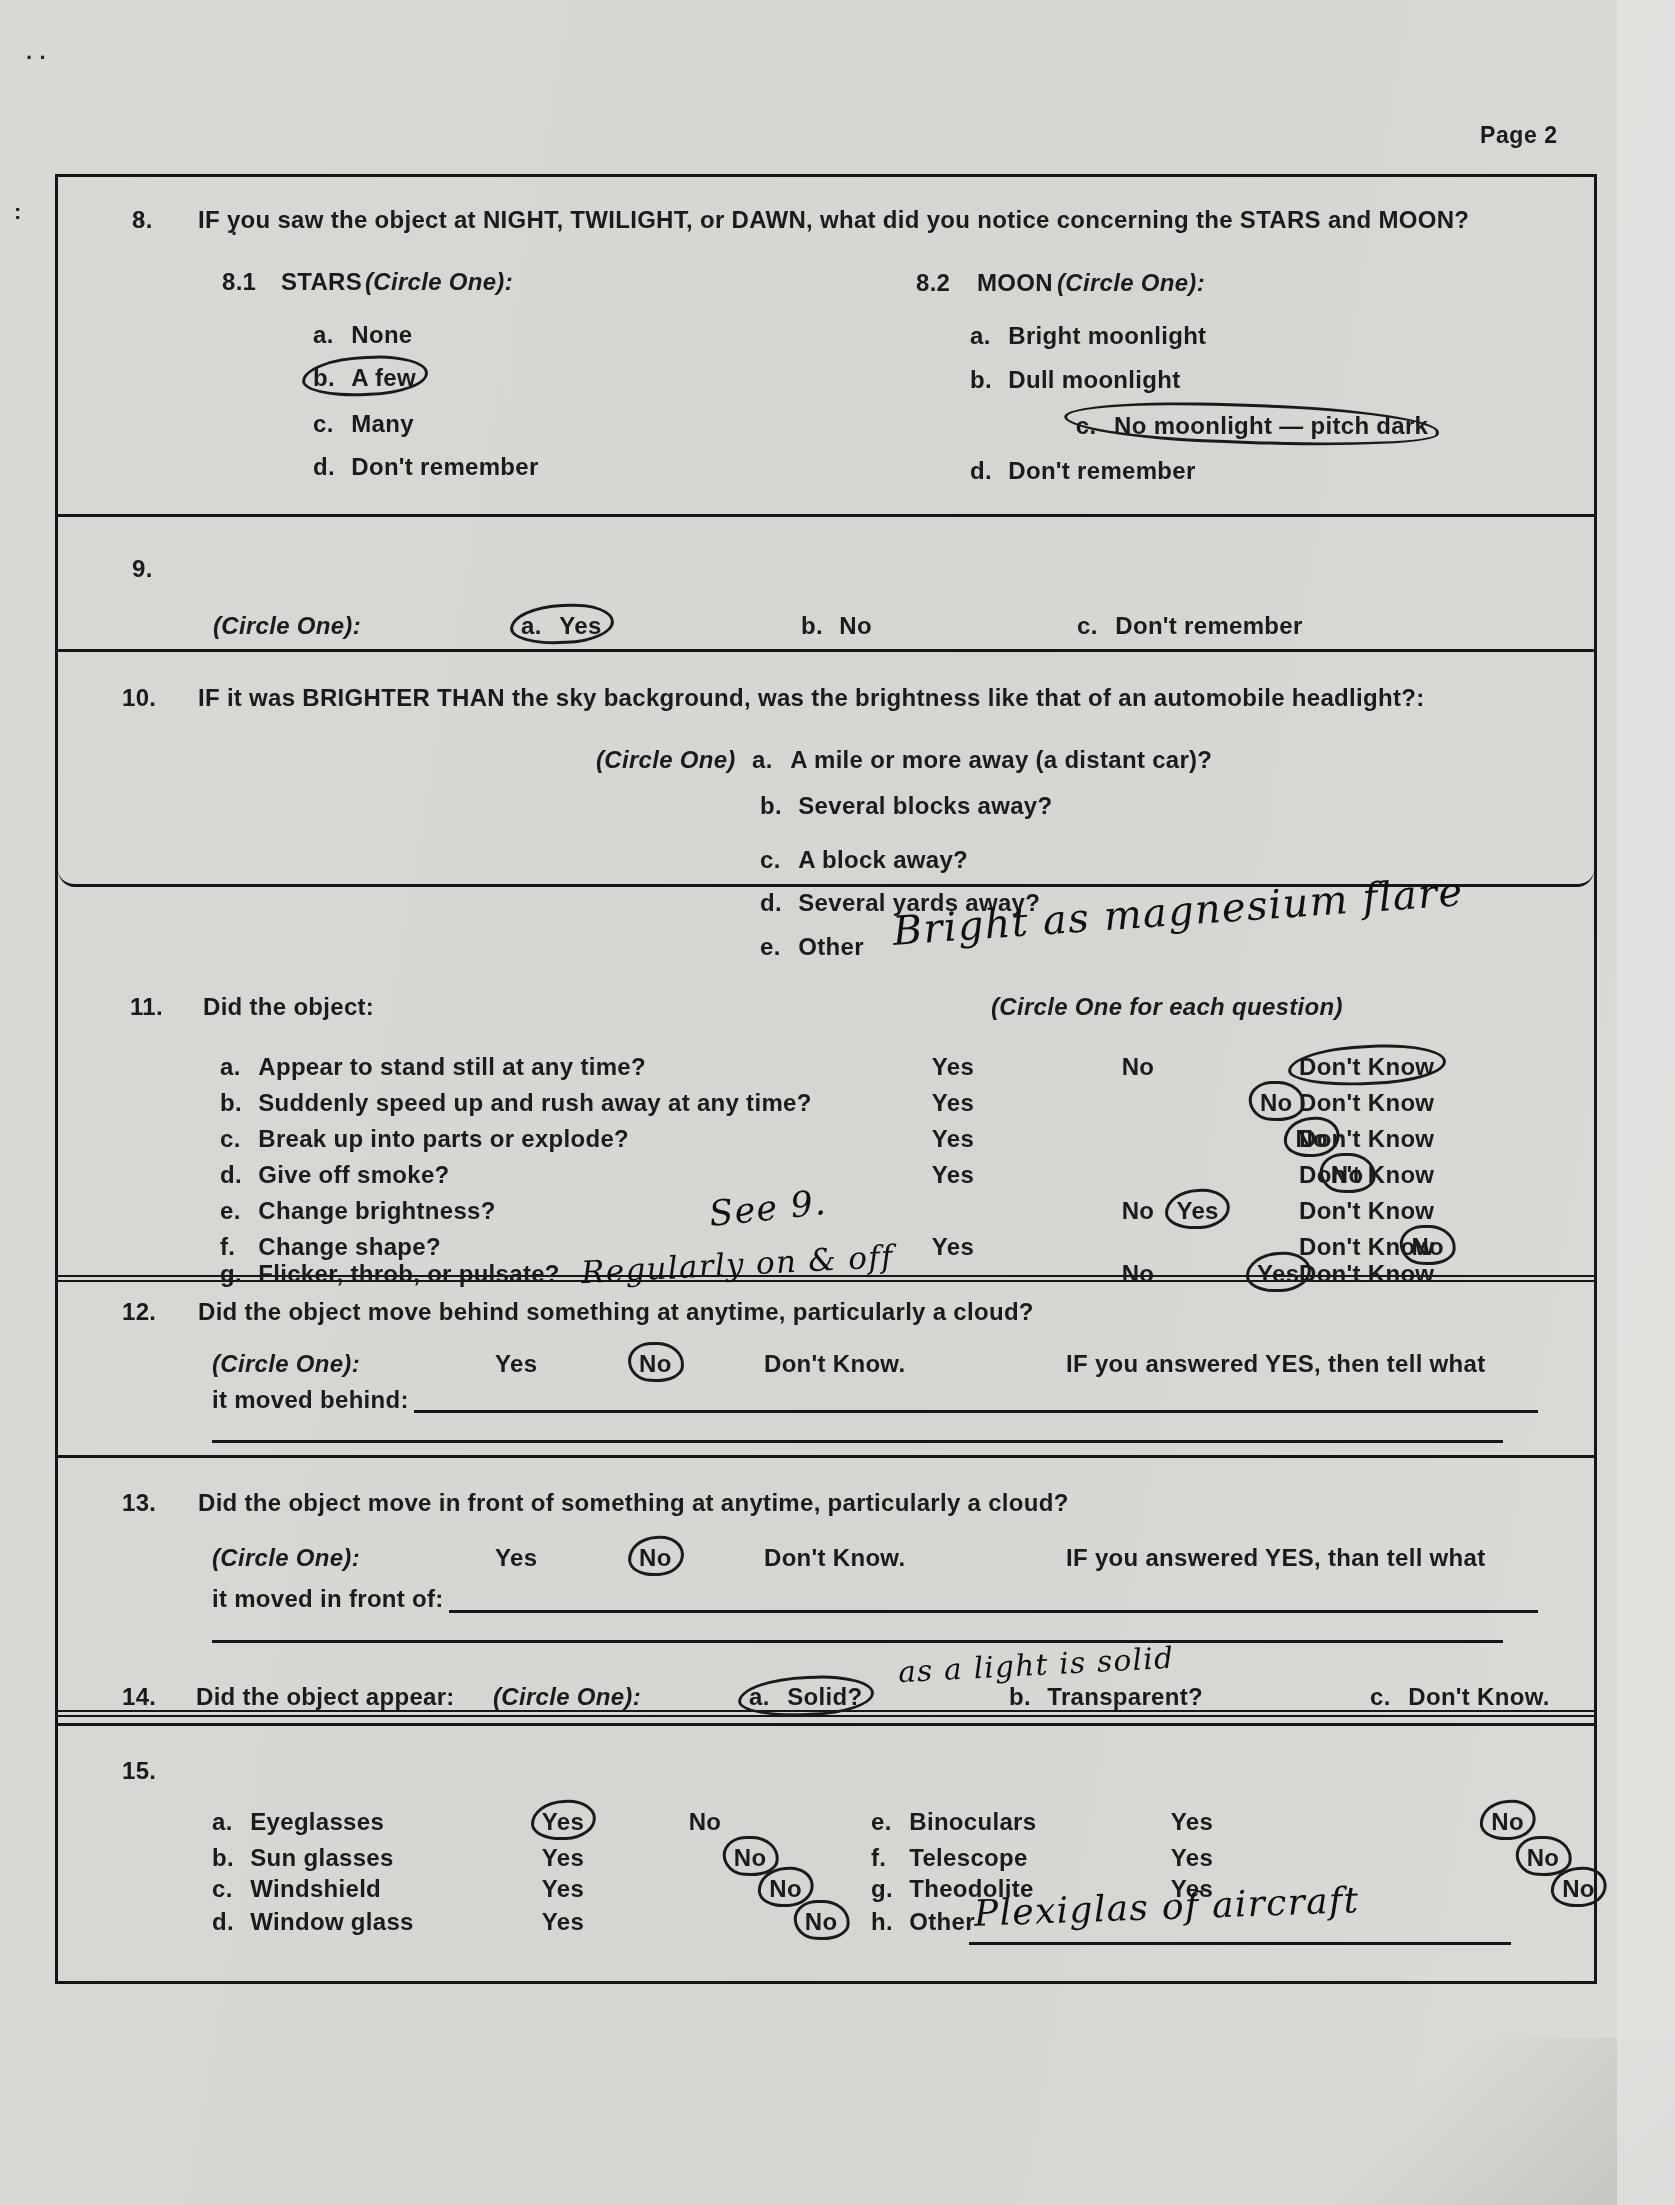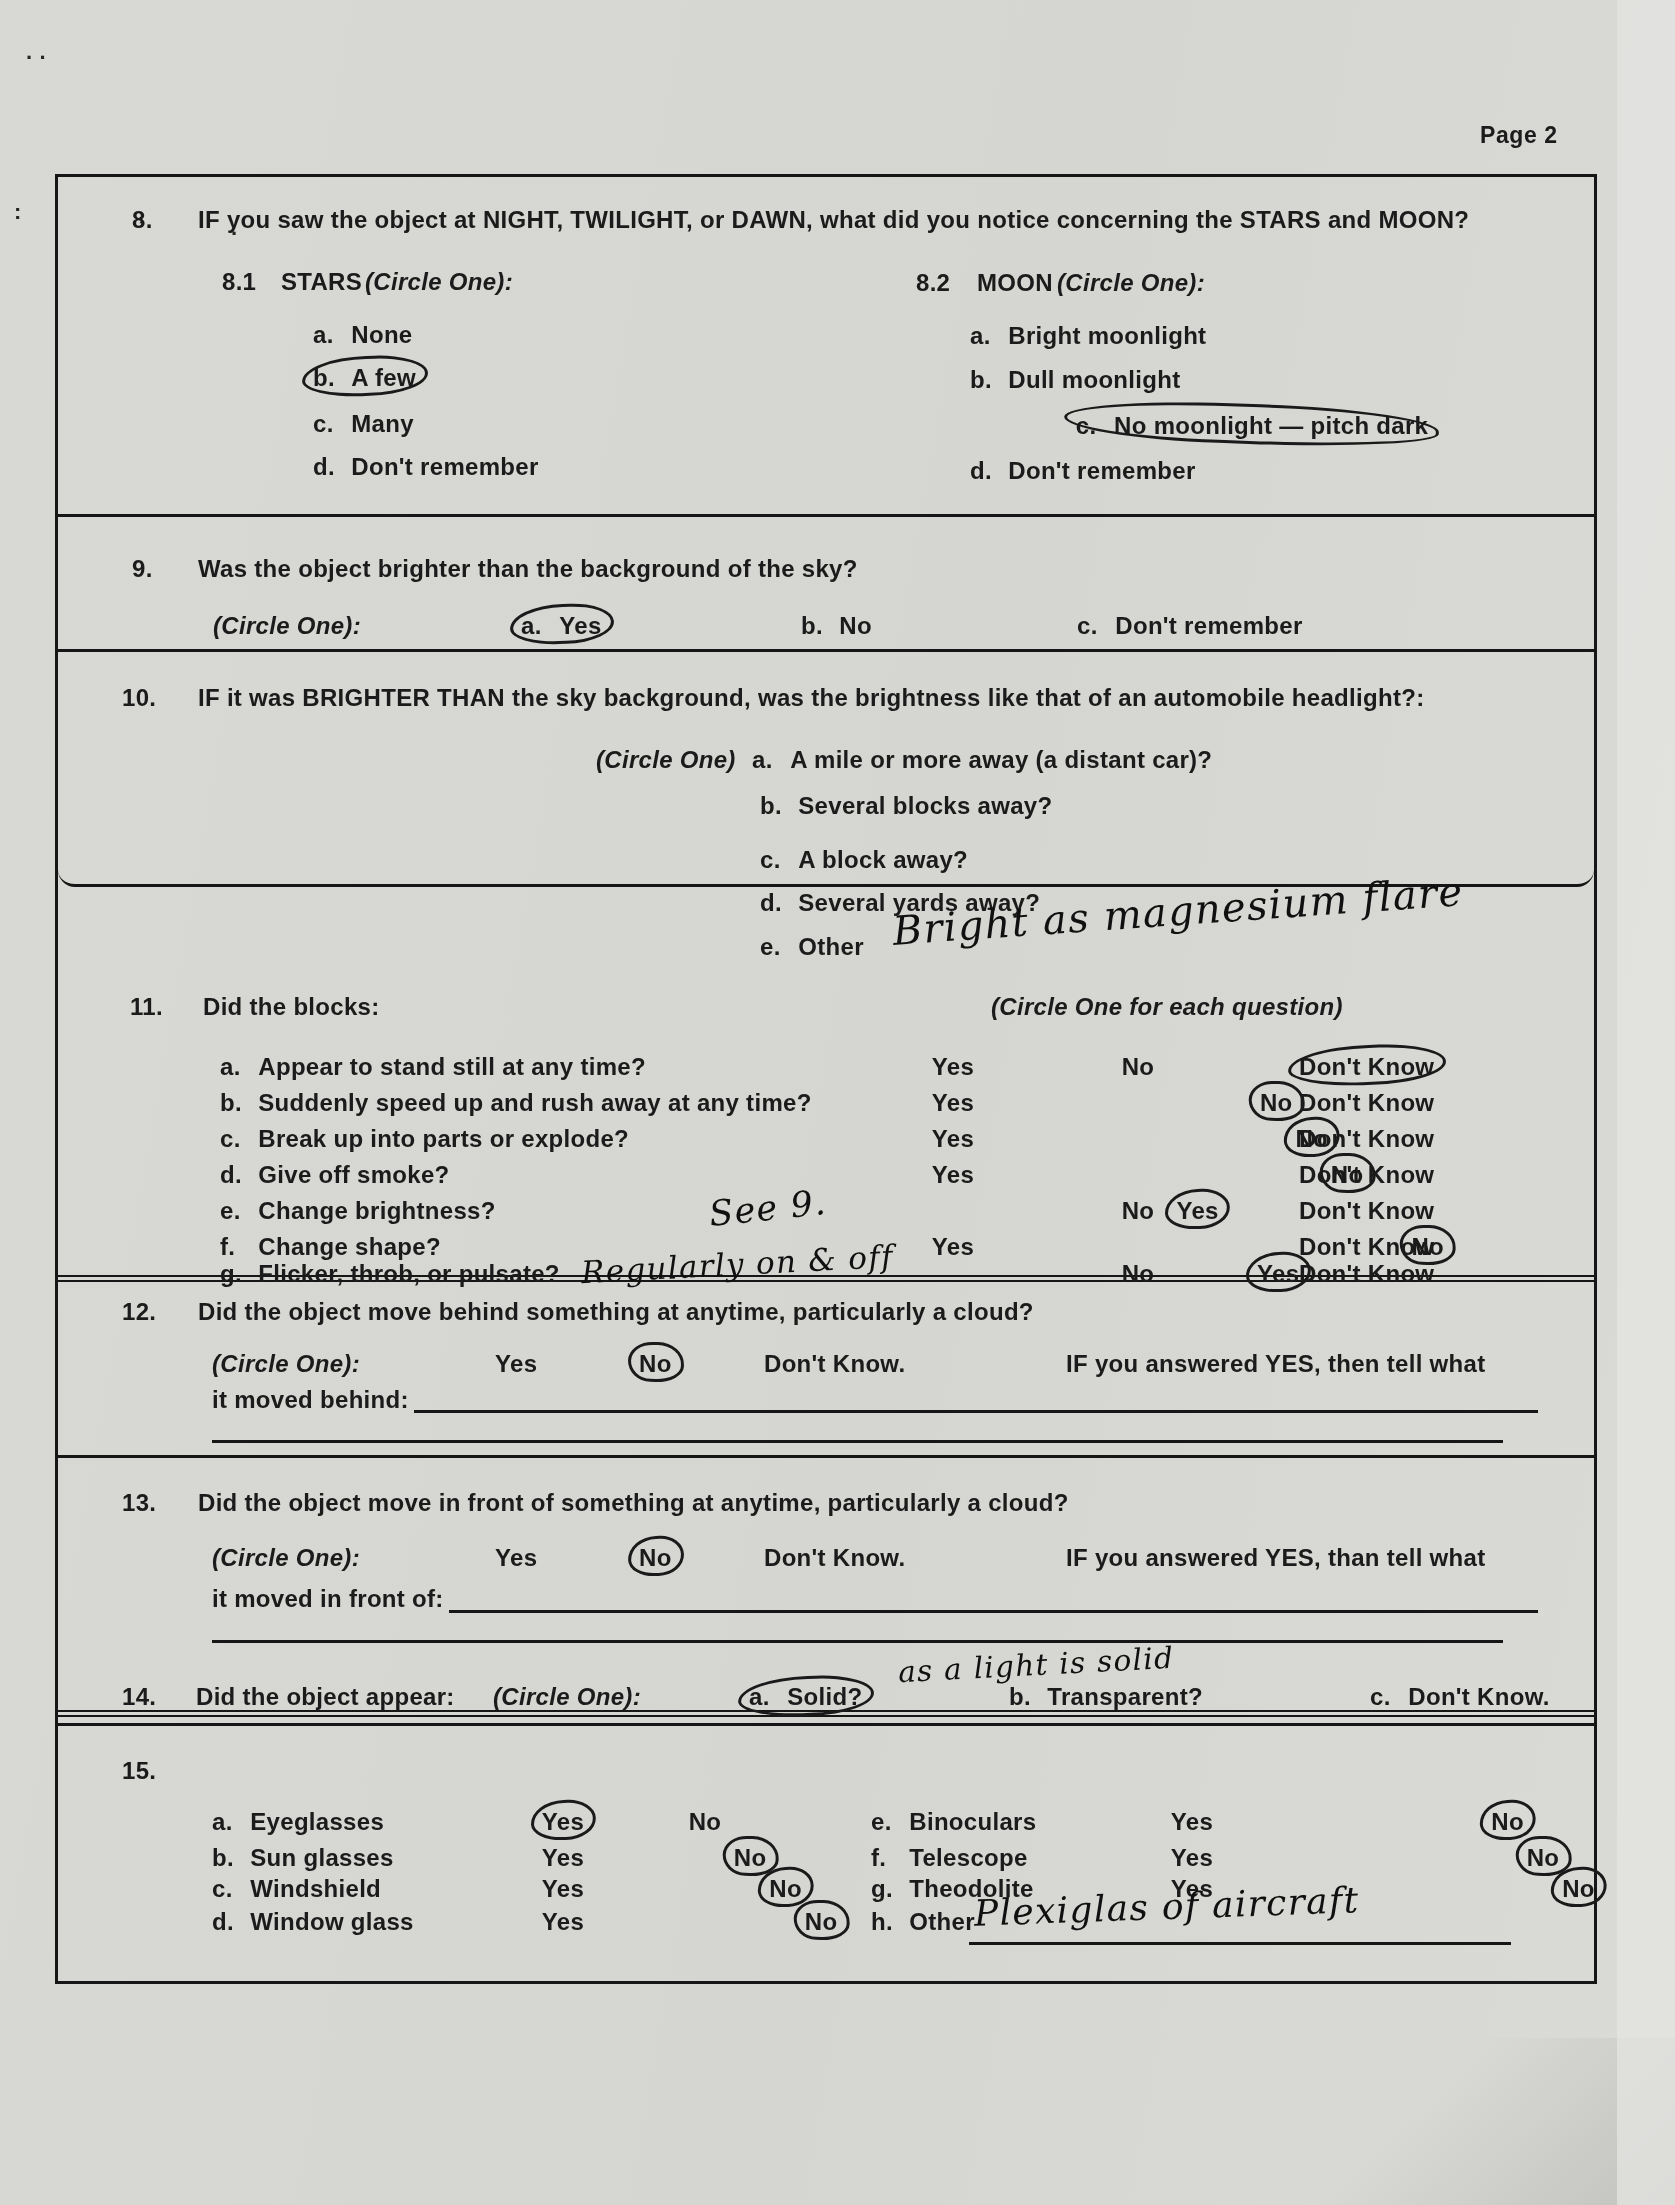--- a/index.html
+++ b/index.html
@@ -62,42 +62,41 @@
       <span class="t opt" style="left:255px;top:276px;"><span class="k">d.</span><span class="l">Don't remember</span></span>
 
       <span class="t opt" style="left:912px;top:145px;"><span class="k">a.</span><span class="l">Bright moonlight</span></span>
       <span class="t opt" style="left:912px;top:189px;"><span class="k">b.</span><span class="l">Dull moonlight</span></span>
       <span class="t opt r2 circ" style="left:912px;top:235px;"><span class="k">c.</span><span class="l">No moonlight — pitch dark</span></span>
       <span class="t opt" style="left:912px;top:280px;"><span class="k">d.</span><span class="l">Don't remember</span></span>
     </div>
 
     <div class="sec" style="top:340px;height:135px;">
       <span class="t" style="left:74px;top:38px;">9.</span>
-      <span class="t" style="left:140px;top:38px;">Was the object brighter than the background of the sky?</span>
       <span class="t cone" style="left:155px;top:95px;">(Circle One):</span>
       <span class="t opt circ" style="left:463px;top:95px;"><span class="k">a.</span><span class="l">Yes</span></span>
       <span class="t opt" style="left:743px;top:95px;"><span class="k">b.</span><span class="l">No</span></span>
       <span class="t opt" style="left:1019px;top:95px;"><span class="k">c.</span><span class="l">Don't remember</span></span>
     </div>
 
     <div class="sec" style="top:475px;height:235px;border-radius:17px;">
       <span class="t" style="left:64px;top:32px;">10.</span>
       <span class="t" style="left:140px;top:32px;">IF it was BRIGHTER THAN the sky background, was the brightness like that of an automobile headlight?:</span>
       <span class="t cone" style="left:538px;top:94px;">(Circle One)</span>
       <span class="t opt" style="left:694px;top:94px;"><span class="k">a.</span><span class="l">A mile or more away (a distant car)?</span></span>
       <span class="t opt" style="left:702px;top:140px;"><span class="k">b.</span><span class="l">Several blocks away?</span></span>
       <span class="t opt" style="left:702px;top:194px;"><span class="k">c.</span><span class="l">A block away?</span></span>
       <span class="t opt" style="left:702px;top:237px;"><span class="k">d.</span><span class="l">Several yards away?</span></span>
       <span class="t opt" style="left:702px;top:281px;"><span class="k">e.</span><span class="l">Other</span></span>
       <span class="t hand" style="left:834px;top:236px;font-size:40px;transform:rotate(-4deg);">Bright as magnesium flare</span>
     </div>
 
     <div class="sec dbl" style="top:780px;height:325px;">
       <span class="t" style="left:72px;top:36px;">11.</span>
-      <span class="t" style="left:145px;top:36px;">Did the blocks:</span>
+      <span class="t" style="left:145px;top:36px;">Did the object:</span>
       <span class="t cone" style="left:933px;top:36px;">(Circle One for each question)</span>
 
       
       <span class="t opt" style="left:162px;top:96px;"><span class="k">a.</span><span class="l">Appear to stand still at any time?</span></span>
       <span class="t ctr" style="left:895px;top:96px;">Yes</span>
       <span class="t ctr" style="left:1080px;top:96px;">No</span>
       <span class="t circ" style="left:1241px;top:96px;">Don't Know</span>
       
       <span class="t opt" style="left:162px;top:132px;"><span class="k">b.</span><span class="l">Suddenly speed up and rush away at any time?</span></span>
       <span class="t ctr" style="left:895px;top:132px;">Yes</span>

